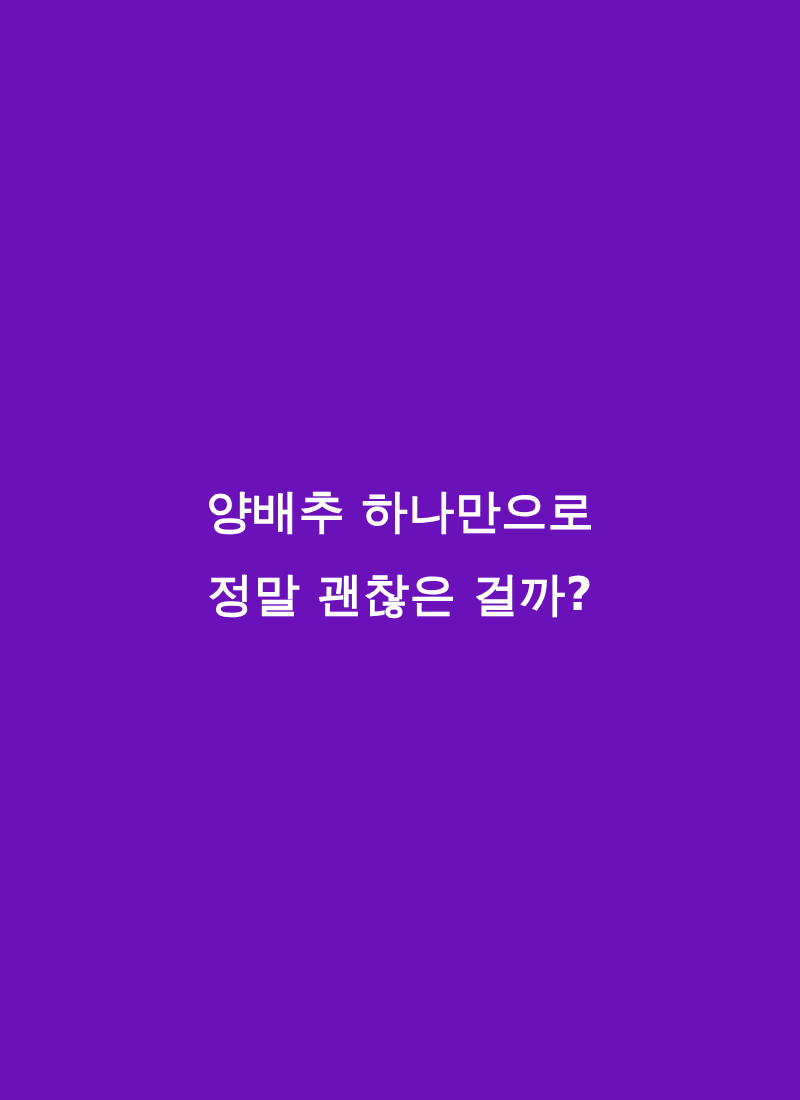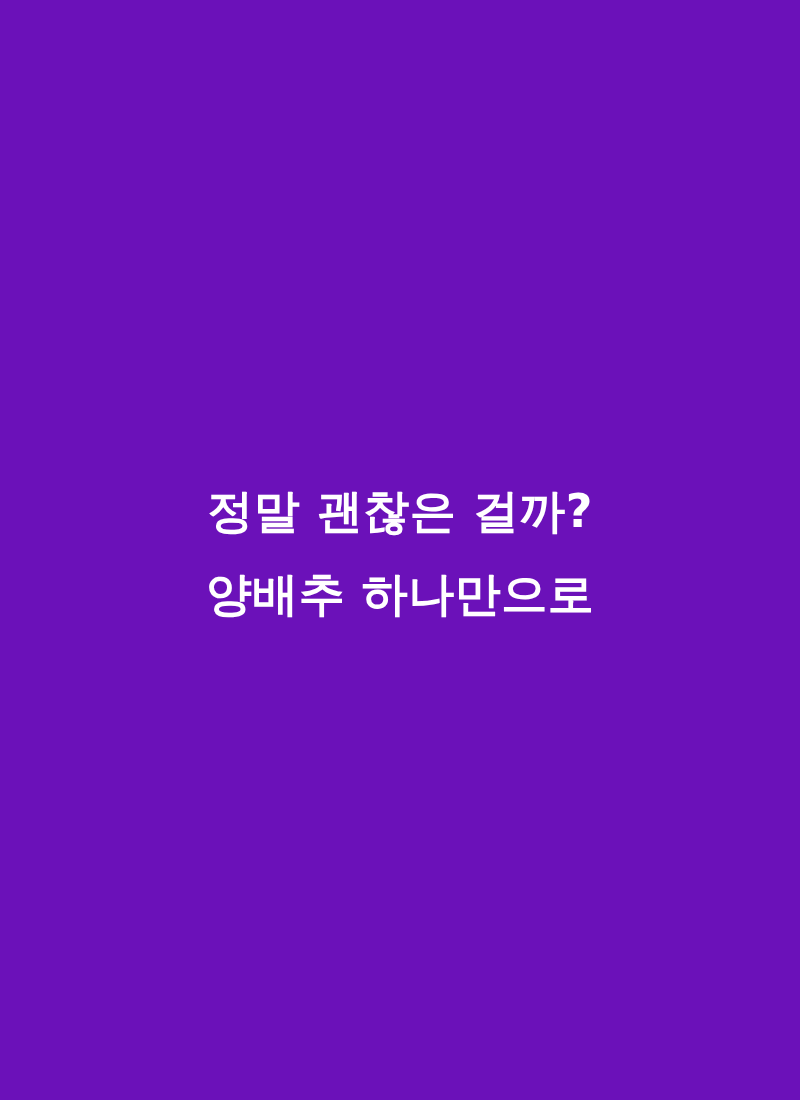--- a/index.html
+++ b/index.html
@@ -47,17 +47,17 @@
   .headline .line {
     display: block;
   }
 </style>
 </head>
 <body>
 
 <div class="card" style="background: rgb(107, 17, 185); width: 800px; height: 1100px;">
 
   <div class="headline" style="color: rgb(255, 255, 255); text-align: center;">
+    <span class="line">양배추 하나만으로</span>
     <span class="line">정말 괜찮은 걸까?</span>
-    <span class="line">양배추 하나만으로</span>
   </div>
 
 </div>
 
 </body></html>

